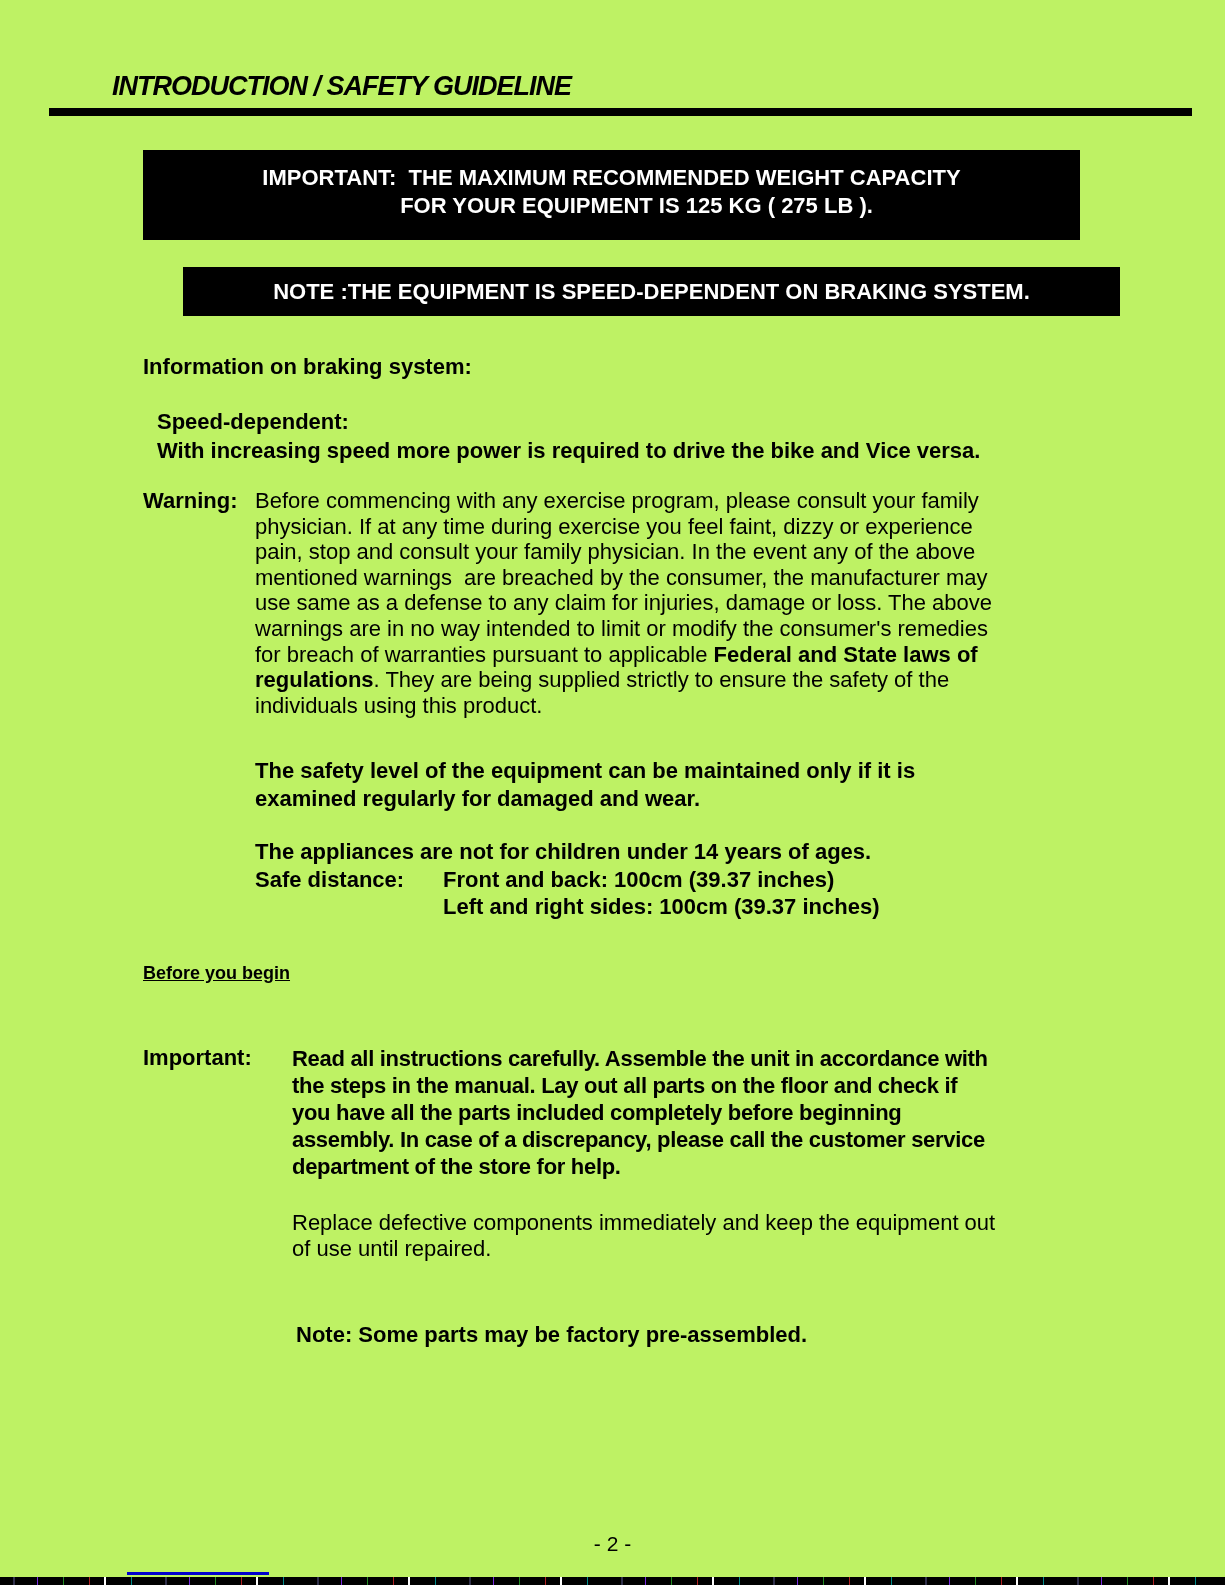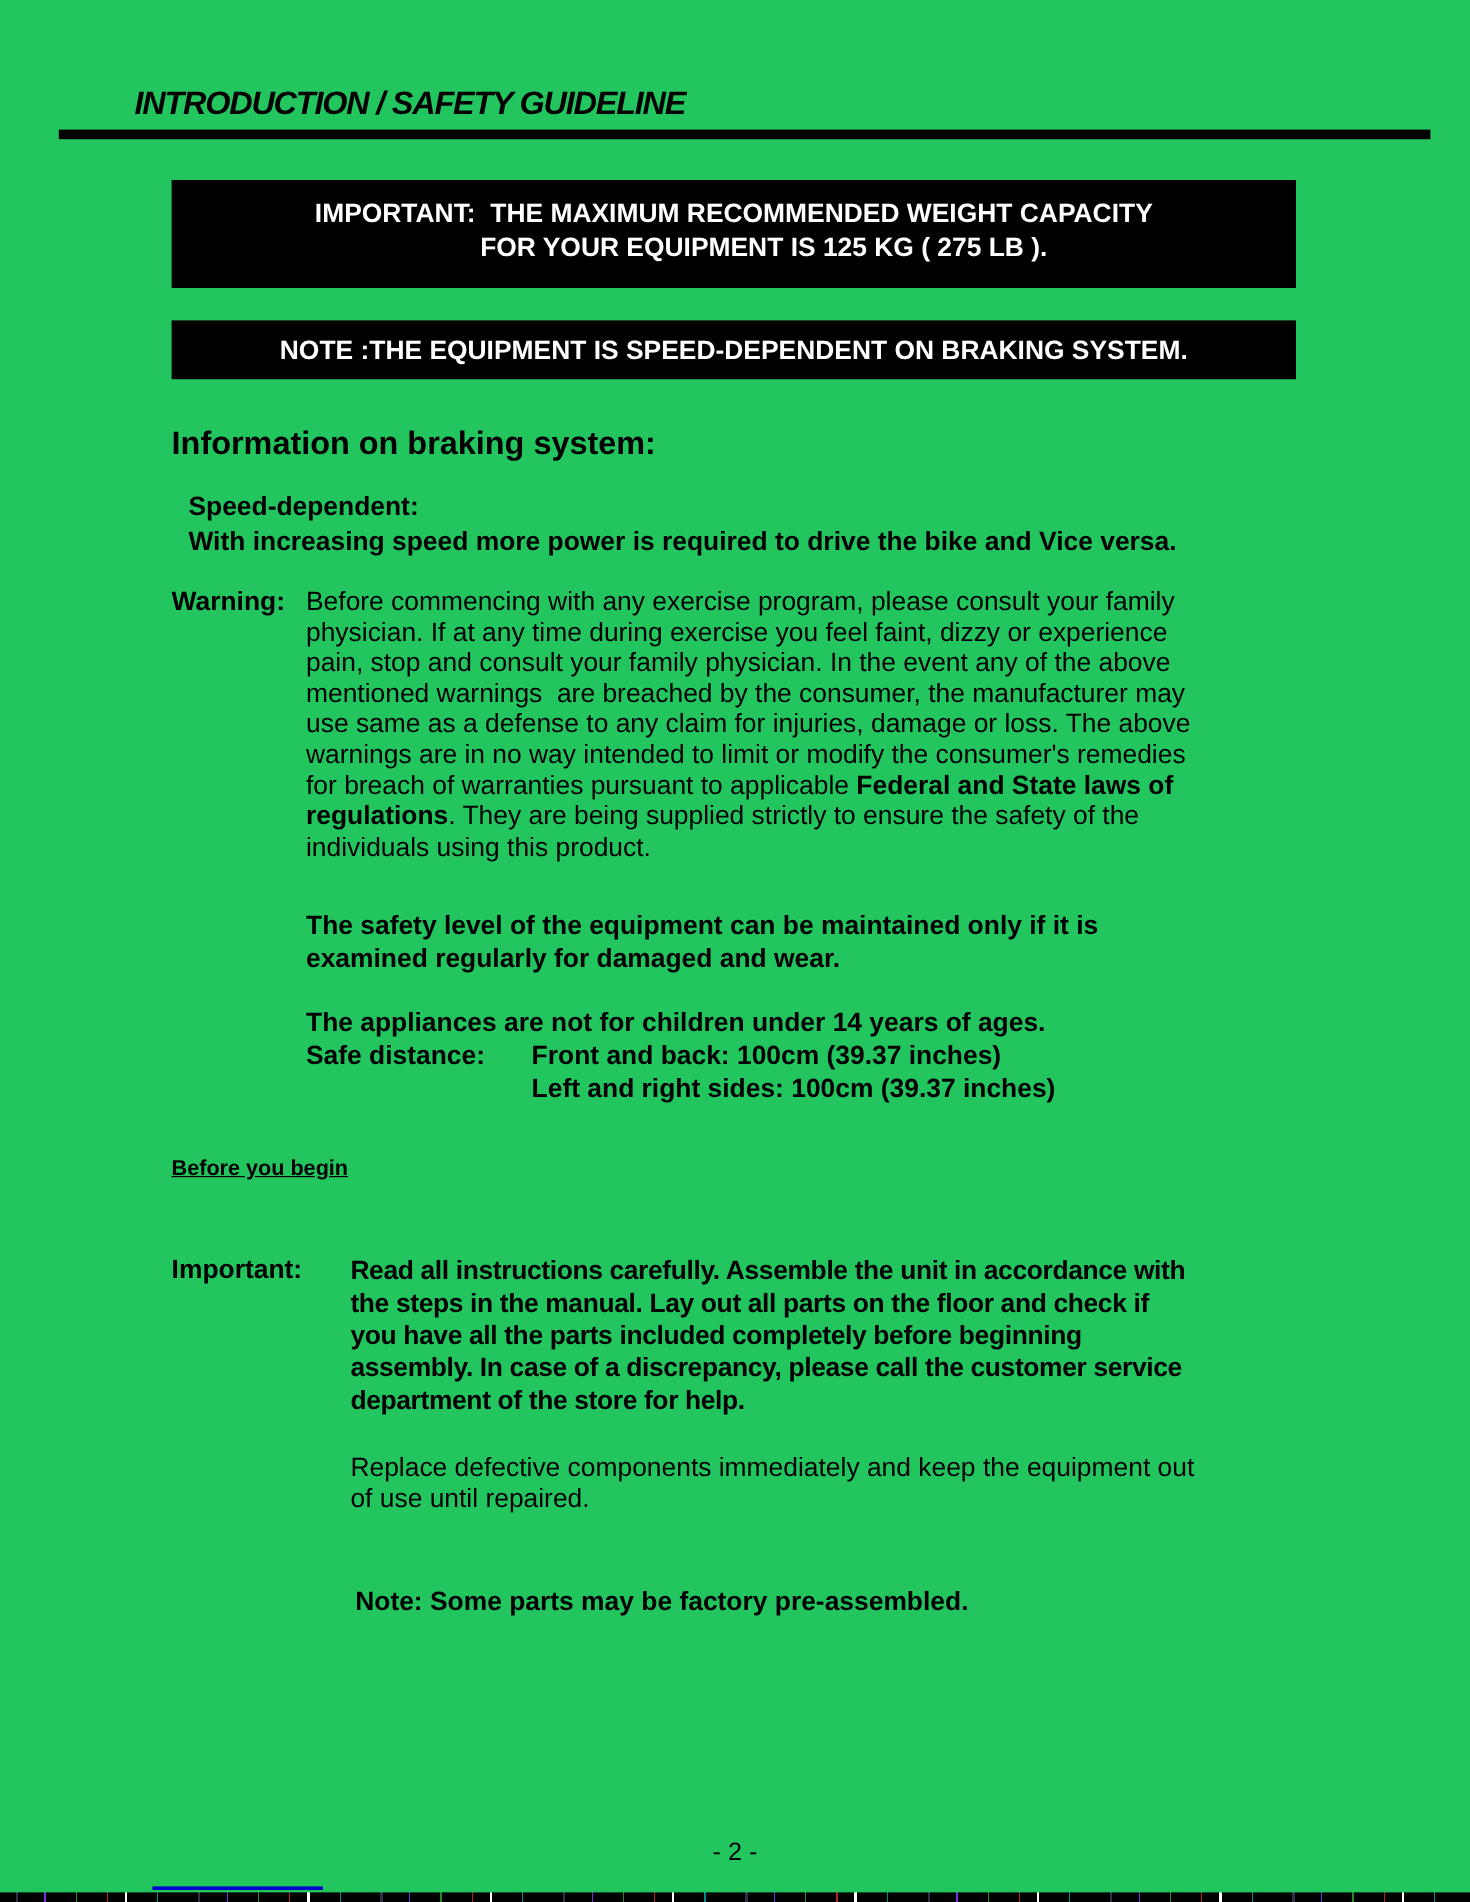--- a/index.html
+++ b/index.html
@@ -1,20 +1,20 @@
 <!DOCTYPE html>
 <html><head>
 <meta charset="utf-8">
 <style>
   html, body { margin: 0; padding: 0; background: #ffffff; }
   .page {
     position: relative;
     width: 1225px;
     height: 1585px;
-    background: #22c55e;
+    background: #bef264;
     font-family: "Liberation Sans", sans-serif;
     color: #000000;
     overflow: hidden;
   }
   .abs { position: absolute; }
   .b { font-weight: bold; }
 
   .doc-title {
     left: 112px; top: 70px;
     font-size: 27px; font-weight: bold; font-style: italic;
@@ -31,26 +31,27 @@
     font-weight: bold; font-size: 22px;
     box-sizing: border-box;
   }
   .banner-important { top: 150px; height: 90px; padding-top: 14px; }
   .banner-important .bline { text-align: center; line-height: 28px; white-space: pre; }
   .banner-important .bline-2 { margin-left: 50px; }
   .banner-note {
     top: 267px; height: 49px;
     display: flex; align-items: center; justify-content: center;
     white-space: pre;
+    margin-left: 40px;
   }
 
   .body-text { font-size: 22px; line-height: 25.6px; }
   .line { white-space: pre; }
 
-  .info-heading { left: 143px; top: 354px; font-size: 27px; font-weight: bold; white-space: pre; }
+  .info-heading { left: 143px; top: 354px; font-size: 22px; font-weight: bold; white-space: pre; }
   .speed-block { left: 157px; top: 408px; font-size: 22px; font-weight: bold; line-height: 28.5px; }
 
   .warning-label { left: 143px; top: 488px; font-size: 22px; font-weight: bold; white-space: pre; }
   .warning-body { left: 255px; top: 488px; }
 
   .safety-para { left: 255px; top: 757px; font-size: 22px; font-weight: bold; line-height: 27.5px; }
   .children-block { left: 255px; top: 838px; font-size: 22px; font-weight: bold; line-height: 27.6px; }
   .sd-label { display: inline-block; width: 188px; }
   .sd-indent { padding-left: 188px; }
 

